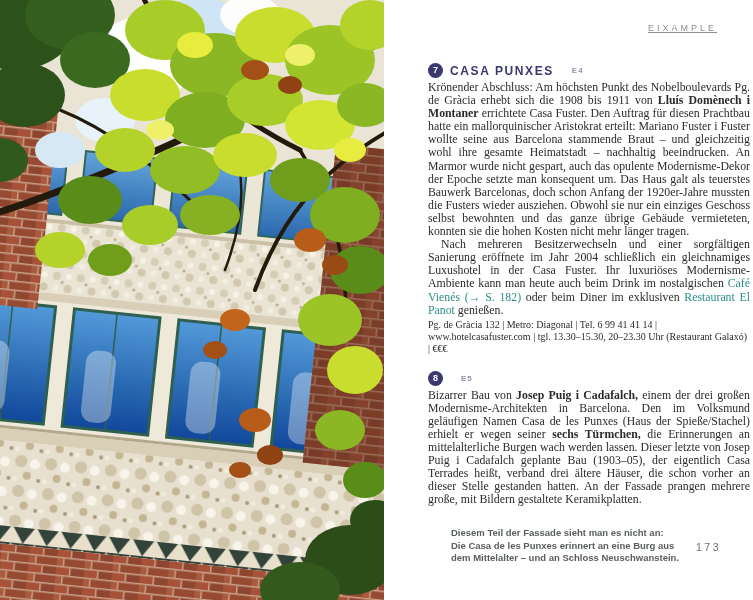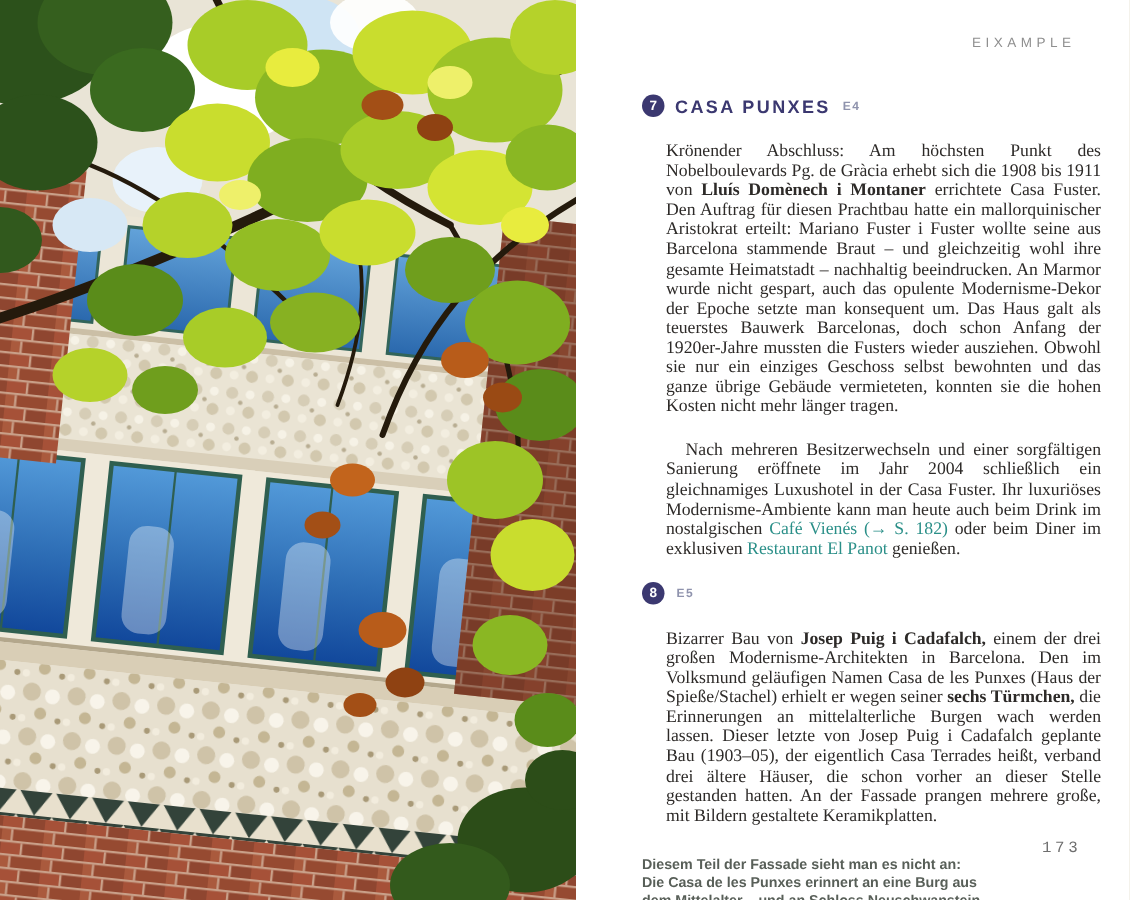--- a/index.html
+++ b/index.html
@@ -12,53 +12,53 @@
   .photo{position:absolute;left:0;top:0;width:384px;height:600px;overflow:hidden;background:#e9e4d6;}
   .photo svg{display:block;}
 
   .textcol{
     position:absolute;left:428px;top:0;width:322px;height:600px;
     box-sizing:border-box;padding-top:63px;
   }
   .kicker{
     position:absolute;top:23px;right:36px;
     font-family:"Liberation Sans",sans-serif;font-size:9px;letter-spacing:3px;
-    color:var(--gray);font-weight:normal;
+    color:var(--gray);font-weight:normal;text-decoration:underline;
   }
   .pagenum{
-    position:absolute;top:560px;right:32px;
-    font-family:Liberation Mono, monospace;font-size:10.5px;letter-spacing:2.5px;color:#6e6e6e;
+    position:absolute;top:541px;right:32px;
+    font-family:Liberation Sans, sans-serif;font-size:10.5px;letter-spacing:2.5px;color:#6e6e6e;
   }
   .h{
     display:flex;align-items:center;gap:7px;
     font-family:"Liberation Sans",sans-serif;font-weight:bold;
     color:var(--accent);font-size:12px;letter-spacing:1.6px;
   }
   .h .num{
     width:15px;height:15px;border-radius:50%;background:var(--accent);color:#fff;
     font-size:9px;line-height:15px;text-align:center;letter-spacing:0;flex:0 0 15px;
   }
-  .h .ref{font-size:8px;color:#8f93ad;letter-spacing:1px;margin-left:1px;}
+  .h .ref{font-size:8px;color:#8f93ad;letter-spacing:1px;margin-left:11px;}
   .h7{margin-bottom:3px;}
   .h8{margin-top:15px;margin-bottom:3px;}
 
   .body-p{
-    font-size:11.8px;line-height:13.1px;text-align:justify;color:#2d2a28;margin:16px;
+    font-size:11.8px;line-height:13.1px;text-align:justify;color:#2d2a28;margin:0;
   }
   .body-p .b{font-weight:bold;}
   .body-p .teal{color:var(--teal);}
   .indent{text-indent:13px;}
 
   .info{
     font-size:10px;line-height:12.3px;color:#2d2a28;margin-top:2px;text-align:left;
   }
   .caption{
     font-family:"Liberation Sans",sans-serif;font-weight:bold;
     font-size:9.5px;line-height:12.2px;color:#585f58;
-    white-space:pre-line;margin-top:21px;
+    white-space:pre-line;margin-top:21px;margin-left:23px;
   }
 </style>
 </head>
 <body style="--accent: #3b3870; --teal: #2a8f88; --gray: #8f8f8f;">
 
 <div class="photo">
   <svg width="384" height="600" viewBox="0 0 384 600" xmlns="http://www.w3.org/2000/svg">
     <defs>
       <linearGradient id="gU" x1="0" y1="0" x2="0" y2="1">
         <stop offset="0" stop-color="#63a3da"></stop>
@@ -237,20 +237,21 @@
 
   <div class="h h7">
     <span class="num">7</span>
     <span>CASA PUNXES</span>
     <span class="ref">E4</span>
   </div>
 
   <p class="body-p"><span>Krönender Abschluss: Am höchsten Punkt des Nobelboulevards Pg. de Gràcia erhebt sich die 1908 bis 1911 von </span><span class="b">Lluís Domènech i Montaner</span><span> errichtete Casa Fuster. Den Auftrag für diesen Prachtbau hatte ein mallorquinischer Aristokrat erteilt: Mariano Fuster i Fuster wollte seine aus Barcelona stammende Braut – und gleichzeitig wohl ihre gesamte Heimatstadt – nachhaltig beeindrucken. An Marmor wurde nicht gespart, auch das opulente Modernisme-Dekor der Epoche setzte man konsequent um. Das Haus galt als teuerstes Bauwerk Barcelonas, doch schon Anfang der 1920er-Jahre mussten die Fusters wieder ausziehen. Obwohl sie nur ein einziges Geschoss selbst bewohnten und das ganze übrige Gebäude vermieteten, konnten sie die hohen Kosten nicht mehr länger tragen.</span></p>
   <p class="body-p indent"><span>Nach mehreren Besitzerwechseln und einer sorgfältigen Sanierung eröffnete im Jahr 2004 schließlich ein gleichnamiges Luxushotel in der Casa Fuster. Ihr luxuriöses Modernisme-Ambiente kann man heute auch beim Drink im nostalgischen </span><span class="teal">Café Vienés (→ S. 182)</span><span> oder beim Diner im exklusiven </span><span class="teal">Restaurant El Panot</span><span> genießen.</span></p>
 
+  <div class="info">Pg. de Gràcia 132 | Metro: Diagonal | Tel. 6 99 41 41 14 | www.hotelcasafuster.com | tgl. 13.30–15.30, 20–23.30 Uhr (Restaurant Galaxó) | €€€</div>
 
   <div class="h h8">
     <span class="num">8</span>
     <span class="ref">E5</span>
   </div>
 
   <p class="body-p"><span>Bizarrer Bau von </span><span class="b">Josep Puig i Cadafalch,</span><span> einem der drei großen Modernisme-Architekten in Barcelona. Den im Volksmund geläufigen Namen Casa de les Punxes (Haus der Spieße/Stachel) erhielt er wegen seiner </span><span class="b">sechs Türmchen,</span><span> die Erinnerungen an mittelalterliche Burgen wach werden lassen. Dieser letzte von Josep Puig i Cadafalch geplante Bau (1903–05), der eigentlich Casa Terrades heißt, verband drei ältere Häuser, die schon vorher an dieser Stelle gestanden hatten. An der Fassade prangen mehrere große, mit Bildern gestaltete Keramikplatten.</span></p>
 
   <div class="caption">Diesem Teil der Fassade sieht man es nicht an:
 Die Casa de les Punxes erinnert an eine Burg aus

